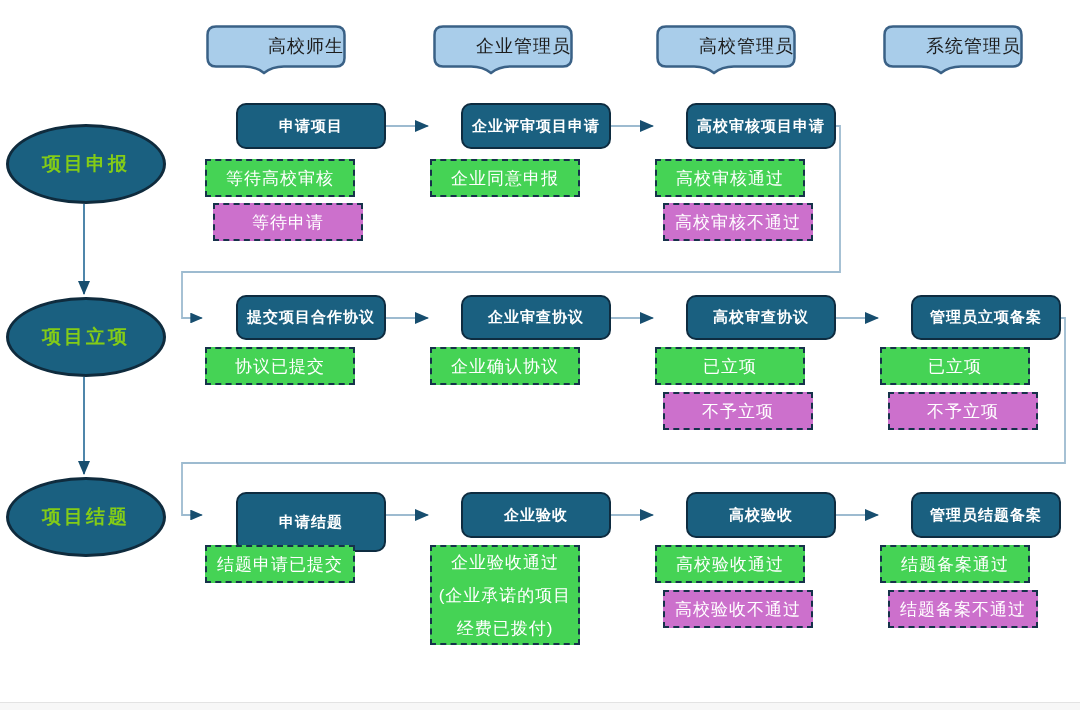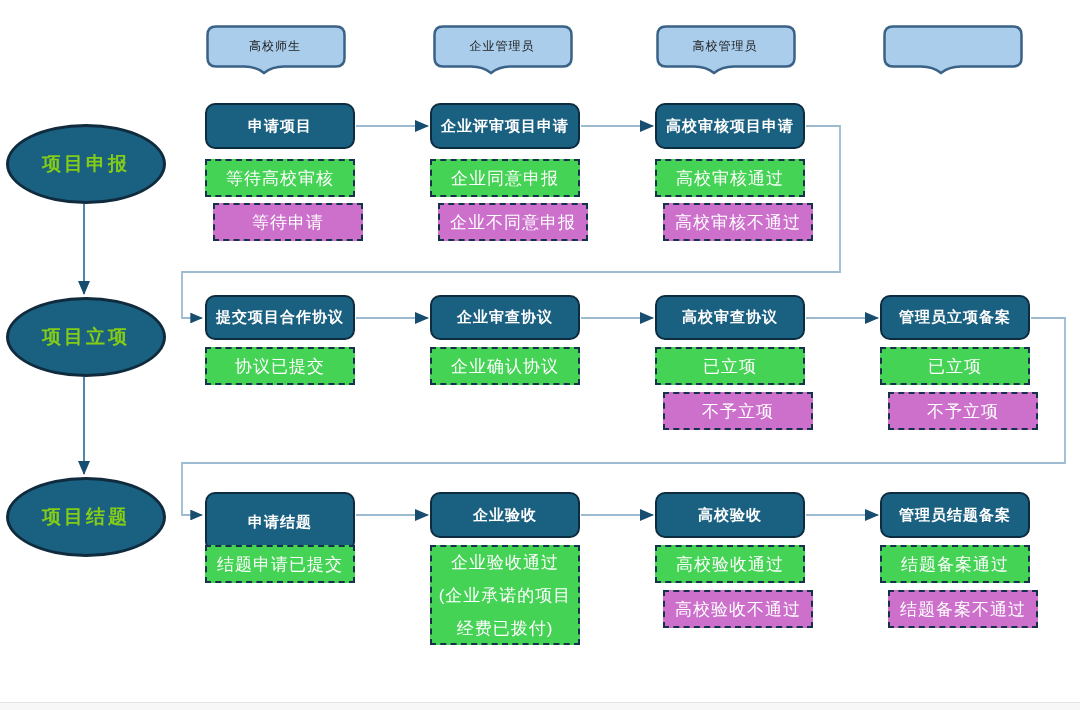--- a/index.html
+++ b/index.html
@@ -9,35 +9,35 @@
   }
   svg.wires{position:absolute;left:0;top:0;z-index:1;}
   .wire-h{stroke:var(--connector,#9dbbd0);stroke-width:2;fill:none;}
   .wire-v{stroke:var(--connectorDark,#4f86aa);stroke-width:2;fill:none;}
   .wire-fb{stroke:var(--connector,#9dbbd0);stroke-width:1.8;fill:none;}
 
   .lane{position:absolute;top:25px;width:138px;height:50px;z-index:2;}
   .lane svg{position:absolute;left:0;top:0;}
   .lane-label{
     position:absolute;left:0;top:7px;width:100%;height:28px;line-height:28px;
-    text-align:center;font-size:12px;color:#1c1c1c;letter-spacing:1px;
+    text-align:right;font-size:18px;color:#1c1c1c;letter-spacing:1px;
   }
 
   .phase{
     position:absolute;left:6px;width:160px;height:80px;z-index:2;
     background:var(--nodeFill,#1a6080);border:3px solid var(--nodeStrokeDark,#0f2b3d);
     border-radius:50%;display:flex;align-items:center;justify-content:center;
     box-sizing:border-box;color:#84cc16;font-size:19px;font-weight:600;letter-spacing:3px;text-align:center;
   }
 
   .node{
     position:absolute;width:150px;z-index:2;box-sizing:border-box;
     background:var(--nodeFill,#1a6080);border:2.5px solid var(--nodeStroke,#0e2c40);
     border-radius:10px;display:flex;align-items:center;justify-content:center;
-    color:#fff;font-size:15px;font-weight:600;letter-spacing:1px;
+    color:#fff;font-size:15px;font-weight:600;letter-spacing:1px;margin-left:31px;
   }
 
   .status{
     position:absolute;width:150px;height:38px;z-index:2;box-sizing:border-box;
     border:2.5px dashed var(--dashStroke,#16324a);
     display:flex;align-items:center;justify-content:center;text-align:center;
     color:#fff;font-size:17px;letter-spacing:1px;white-space:pre-line;
   }
   .status.green{background:var(--green,#45d355);}
   .status.magenta{background:var(--magenta,#cc70cc);margin-left:8px;}
@@ -94,39 +94,39 @@
   <div class="lane" style="left:656px">
     <svg width="140" height="50" viewBox="0 0 140 50">
       <path d="M10,1.5 H130 Q138.5,1.5 138.5,10 V33 Q138.5,41.5 130,41.5 H78 Q66,41.5 58,48 Q50,41.5 38,41.5 H10 Q1.5,41.5 1.5,33 V10 Q1.5,1.5 10,1.5 Z" fill="#a9cdea" stroke="#3a6186" stroke-width="2.5"></path>
     </svg>
     <span class="lane-label">高校管理员</span>
   </div>
   <div class="lane" style="left:883px">
     <svg width="140" height="50" viewBox="0 0 140 50">
       <path d="M10,1.5 H130 Q138.5,1.5 138.5,10 V33 Q138.5,41.5 130,41.5 H78 Q66,41.5 58,48 Q50,41.5 38,41.5 H10 Q1.5,41.5 1.5,33 V10 Q1.5,1.5 10,1.5 Z" fill="#a9cdea" stroke="#3a6186" stroke-width="2.5"></path>
     </svg>
+    <span class="lane-label">系统管理员</span>
   </div>
 
   <div class="phase" style="top:124px">
     <span>项目申报</span>
   </div>
   <div class="phase" style="top:297px">
     <span>项目立项</span>
   </div>
   <div class="phase" style="top:477px">
     <span>项目结题</span>
   </div>
 
   <div class="node" style="left:205px;top:103px;height:46px">申请项目</div>
   <div class="status green" style="left:205px;top:159px">等待高校审核</div>
   <div class="status magenta" style="left:205px;top:203px">等待申请</div>
 
   <div class="node" style="left:430px;top:103px;height:46px">企业评审项目申请</div>
   <div class="status green" style="left:430px;top:159px">企业同意申报</div>
-  <div class="status magenta" style="left:430px;top:203px">企业不同意申报</div>
 
   <div class="node" style="left:655px;top:103px;height:46px">高校审核项目申请</div>
   <div class="status green" style="left:655px;top:159px">高校审核通过</div>
   <div class="status magenta" style="left:655px;top:203px">高校审核不通过</div>
 
   <div class="node" style="left:205px;top:295px;height:45px">提交项目合作协议</div>
   <div class="status green" style="left:205px;top:347px">协议已提交</div>
 
   <div class="node" style="left:430px;top:295px;height:45px">企业审查协议</div>
   <div class="status green" style="left:430px;top:347px">企业确认协议</div>

